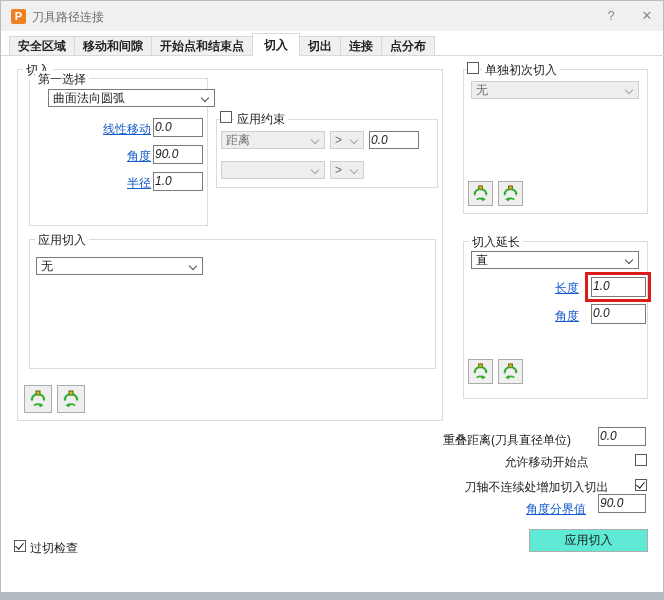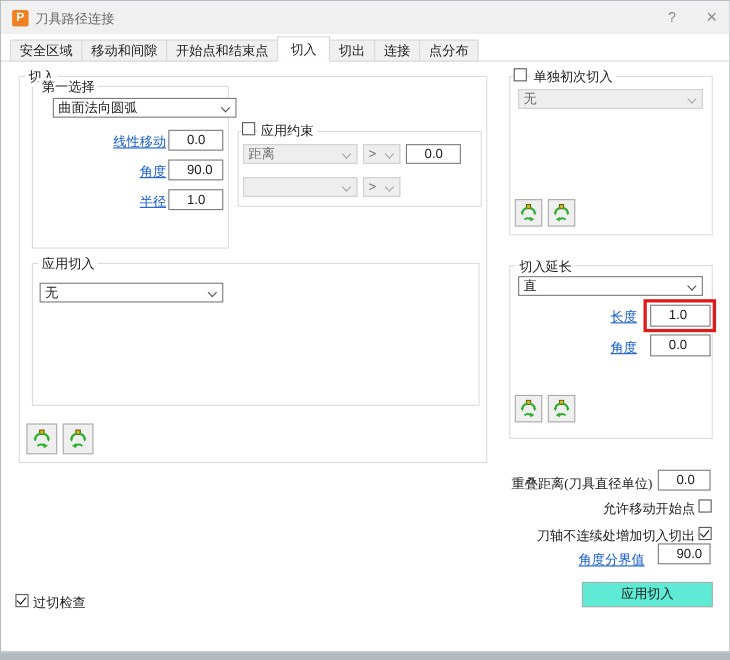--- a/index.html
+++ b/index.html
@@ -8,37 +8,37 @@
   .abs { position:absolute; }
 
   
   .dialog { position:absolute; left:0; top:0; width:664px; height:593px; background:#fff; border:1px solid #b8bdc2; }
   .titlebar { position:absolute; left:0; top:0; width:100%; height:30px; background:#f0f0f0; }
   .app-icon { position:absolute; left:10px; top:8px; width:15px; height:15px; background:#ef8122; color:#fff; font-weight:bold; font-size:11px; text-align:center; line-height:15px; border-radius:2px; }
   .win-title { position:absolute; left:31px; top:8px; color:#6b6b6b; }
   .cap-btn { position:absolute; top:6px; width:24px; height:18px; text-align:center; color:#8a8a8a; font-size:13px; line-height:18px; }
 
   
-  .tabbar { position:absolute; left:8px; top:32px; height:23px; display:flex; align-items:flex-end; z-index:2; }
+  .tabbar { position:absolute; left:8px; top:32px; height:23px; display:flex; align-items:flex-end; z-index:2;font-weight:bold; }
   .tab { height:20px; line-height:19px; padding:0 8px; background:#f0f0f0; border:1px solid #d9d9d9; margin-right:-1px; color:#222; }
   .tab.active { height:23px; line-height:22px; background:#fff; border-bottom:1px solid #fff; padding:0 11px; z-index:3; }
   .tabline { position:absolute; left:0; top:54px; width:664px; border-bottom:1px solid #d9d9d9; }
 
   
   .group { position:absolute; border:1px solid #dcdcdc; }
   .legend { position:absolute; background:#fff; padding:0 3px; z-index:2; color:#1a1a1a; }
 
   
   .combo { position:absolute; background:#fff; border:1px solid #7a7a7a; padding:1px 18px 0 4px; line-height:14px; overflow:hidden; white-space:nowrap; }
   .combo.disabled { background:#eeeeee; border-color:#cfcfcf; color:#6e6e6e; }
   .chev { position:absolute; right:6px; top:5px; width:6px; height:6px; border-right:1px solid #4d4d4d; border-bottom:1px solid #4d4d4d; transform:rotate(45deg); }
   .combo.disabled .chev { border-color:#a5a5a5; }
-  .field { position:absolute; background:#fff; border:1px solid #7a7a7a; padding:1px 0 0 16px; line-height:15px; }
+  .field { position:absolute; background:#fff; border:1px solid #7a7a7a; padding:1px 0 0 1px; line-height:15px;font-style:italic; }
   .bluelabel { position:absolute; color:#155bcb; text-decoration:underline; text-align:right; }
-  .plainlabel { position:absolute; text-align:right; color:#1a1a1a;font-family:Liberation Serif, serif; }
+  .plainlabel { position:absolute; text-align:center; color:#1a1a1a; }
   .cb { position:absolute; width:12px; height:12px; border:1px solid #5a5a5a; background:#fff; }
   .cb.checked::after { content:""; position:absolute; left:2px; top:0px; width:4px; height:7px; border:solid #1a1a1a; border-width:0 1.6px 1.6px 0; transform:rotate(40deg); }
   .btn { position:absolute; background:#5eead4; border:1px solid #adadad; text-align:center; line-height:21px; color:#1a1a1a; }
   .iconbtn { position:absolute; background:#efefef; border:1px solid #ababab; display:flex; align-items:center; justify-content:center; }
   .hl { position:absolute; border:3px solid #dd1b1b; background:transparent; z-index:5; pointer-events:none; }
 
   .footer { position:absolute; left:0; top:560px; width:664px; height:33px; background:#f0f0f0; border-top:1px solid #e0e0e0; }
   .bottomstrip { position:absolute; left:0; top:593px; width:664px; height:7px; background:#b3babf; }
 </style>
 </head>

